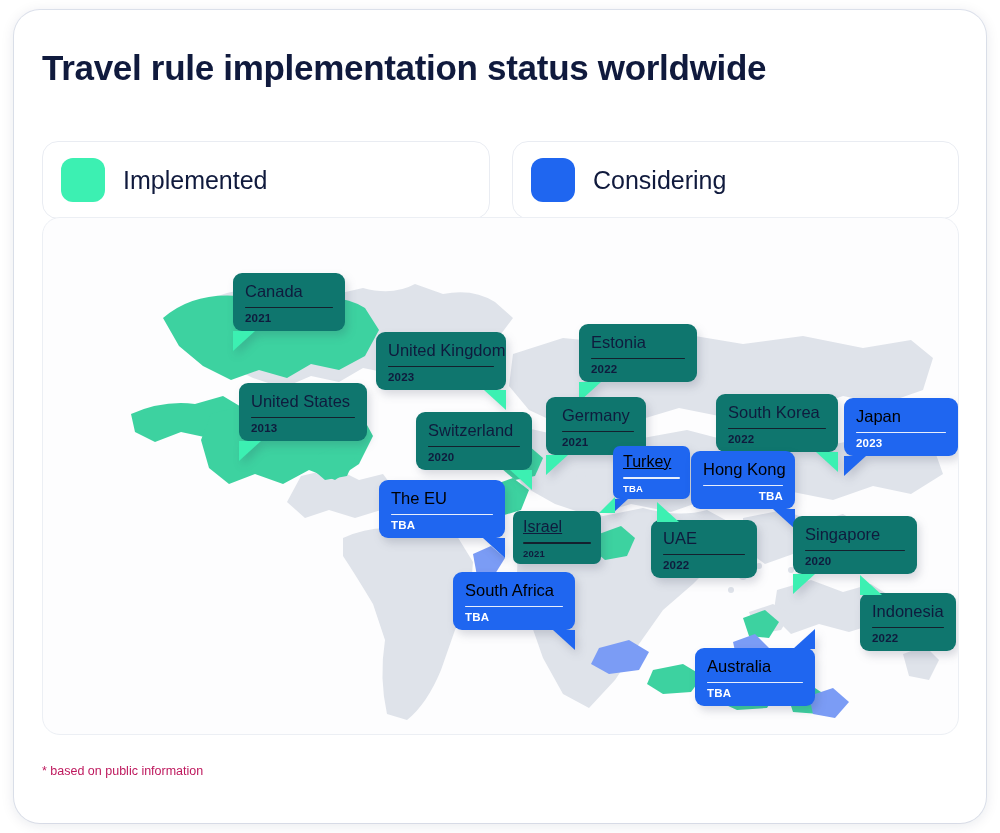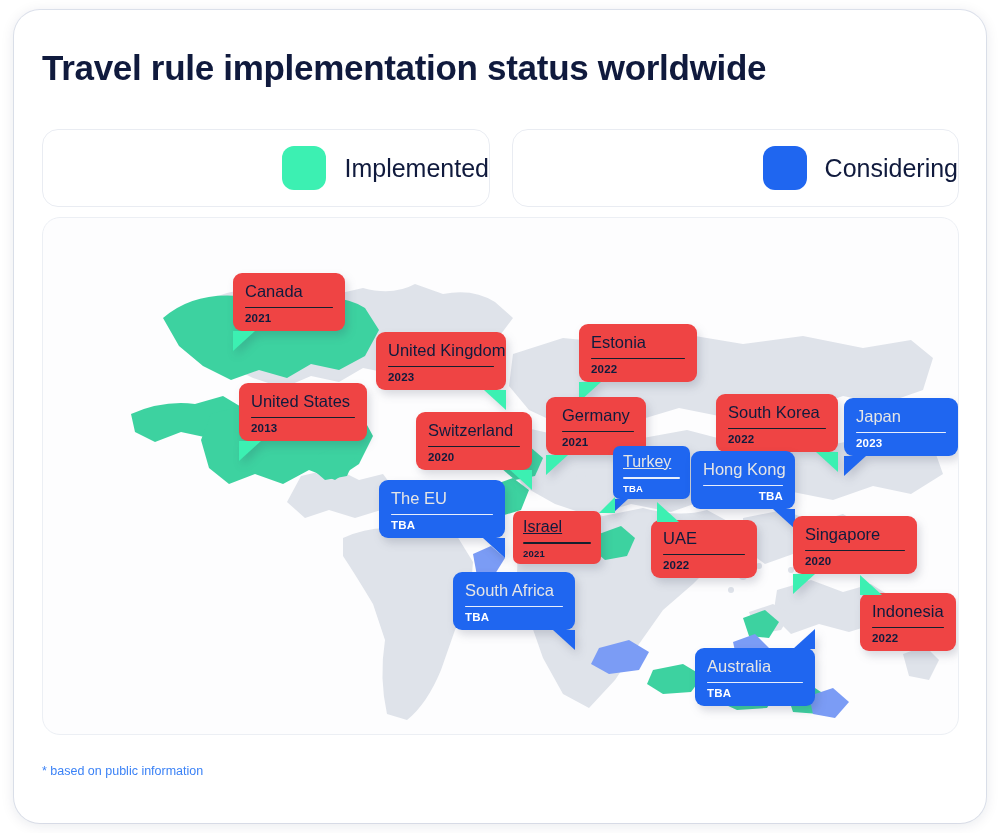--- a/index.html
+++ b/index.html
@@ -16,71 +16,70 @@
     border-radius: 26px;
     box-shadow: 0 2px 14px rgba(20,30,70,.10), 0 0 0 1px rgba(225,230,240,.9);
     overflow: hidden;
   }
   #title {
     position: absolute; left: 28px; top: 38px;
     font-size: 35px; font-weight: bold; color: #101a3d;
     letter-spacing: -0.3px; white-space: nowrap;
   }
   .legend {
-    position: absolute; top: 119px; height: 78px;
+    position: absolute; top: 131px; height: 78px;
     border: 1px solid #e9ecf2; border-radius: 16px;
     background: #fff; display: flex; align-items: center;
     padding-left: 18px;
-    justify-content: flex-end;
   }
   #legend-implemented { left: 28px; width: 448px; }
   #legend-considering { left: 498px; width: 447px; }
   .legend-swatch { width: 44px; height: 44px; border-radius: 12px; flex: 0 0 auto; }
   .legend-label { font-size: 25px; color: #101a3d; margin-left: 18px; }
 
   #map-panel {
     position: absolute; left: 28px; top: 207px;
     width: 917px; height: 518px;
     border: 1px solid #eceff4; border-radius: 18px;
     background: #fdfdfe; overflow: hidden;
   }
   #map-svg { position: absolute; left: 0; top: 0; width: 917px; height: 518px; }
 
   .card {
     position: absolute;
     border-radius: 9px;
     padding: 8px 12px 7px 12px;
     filter: drop-shadow(3px 5px 4px rgba(40,50,80,.17));
   }
-  .card.green { background: #ef4444; }
+  .card.green { background: #0f766e; }
   .card.blue  { background: #1f66f0; }
   .card-name { font-size: 16.5px; line-height: 1.25; white-space: nowrap; }
   .card.green .card-name { color: #0f1b3d; }
-  .card.blue  .card-name { color: #e5e5e5; }
+  .card.blue  .card-name { color: #000000; }
   .card-rule { height: 1.5px; margin: 5px 0 4px 0; border-radius: 1px; }
   .card.green .card-rule { background: #14202e; }
   .card.blue  .card-rule { background: #e8eefc; }
   .card-year { font-size: 11.5px; font-weight: bold; letter-spacing: .2px; }
   .card.green .card-year { color: #0f1b3d; }
   .card.blue  .card-year { color: #ffffff; }
   .card.small .card-name { font-size: 16px; text-decoration: underline; }
   .card.small .card-year { font-size: 9.5px; }
   .card.small { padding: 6px 10px 5px 10px; border-radius: 7px; }
 
   .tail { position: absolute; width: 0; height: 0; }
   .tail.dl-green { border-top: 20px solid #3cf0b2; border-right: 22px solid transparent; }
   .tail.dl-blue  { border-top: 20px solid #1f66f0; border-right: 22px solid transparent; }
   .tail.dr-green { border-top: 20px solid #3cf0b2; border-left: 22px solid transparent; }
   .tail.dr-blue  { border-top: 20px solid #1f66f0; border-left: 22px solid transparent; }
   .tail.ur-blue  { border-bottom: 20px solid #1f66f0; border-left: 22px solid transparent; }
   .tail.ul-green { border-bottom: 20px solid #3cf0b2; border-right: 22px solid transparent; }
 
   #footnote {
     position: absolute; left: 28px; top: 754px;
-    font-size: 12.5px; color: #3b82f6;
+    font-size: 12.5px; color: #be185d;
   }
   #logo { position: absolute; right: 28px; top: 748px; display: flex; align-items: center; gap: 9px; }
   #logo-word { font-size: 23px; font-weight: bold; color: #101a3d; letter-spacing: -.2px; }
 </style>
 </head>
 <body>
 
 <div id="page">
 
   <div id="title">Travel rule implementation status worldwide</div>

